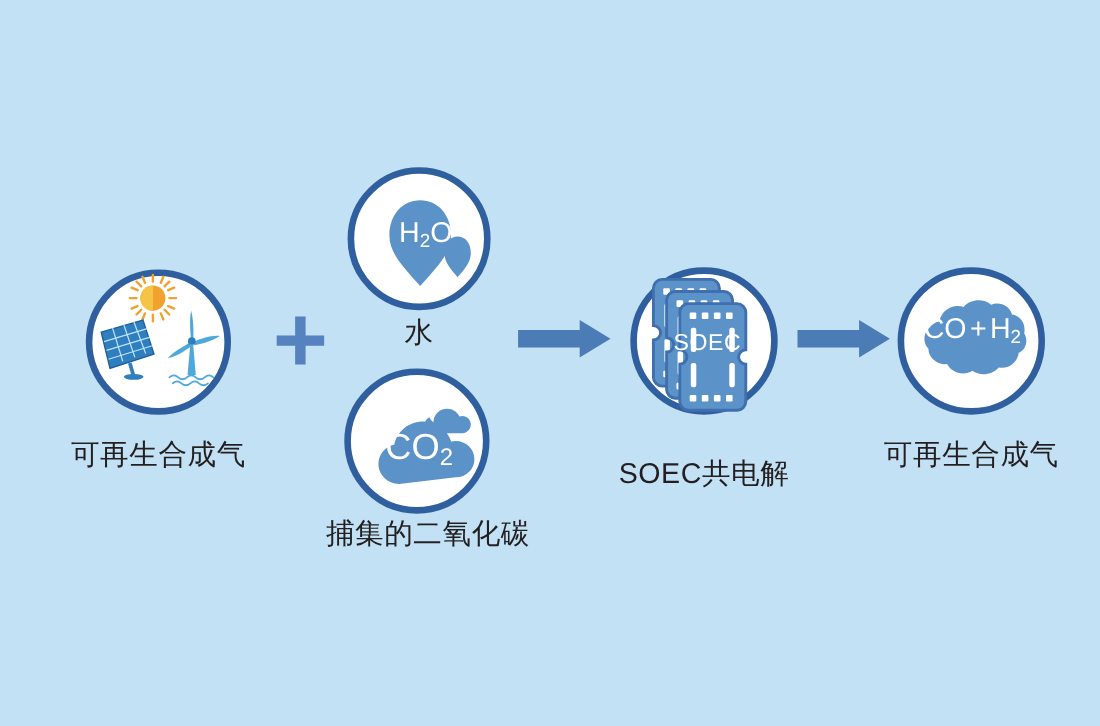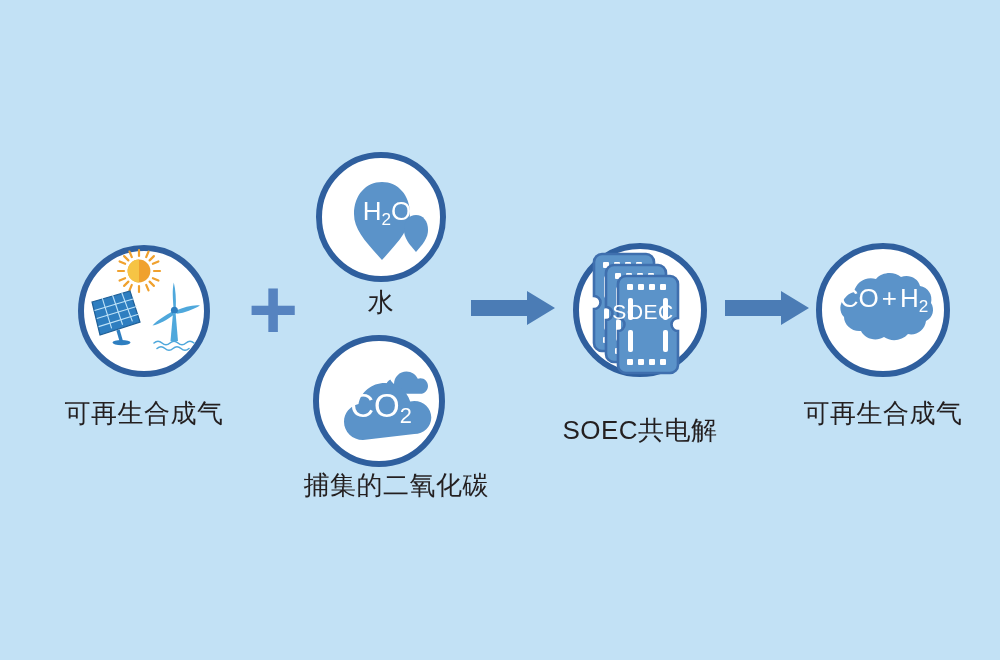--- a/index.html
+++ b/index.html
@@ -162,21 +162,21 @@
         <path d="M32 88 c-10.5 0 -19 -8.2 -19 -18.3 c0 -8.6 6.2 -15.8 14.5 -17.7
                  c2.4 -11.9 13.2 -20.9 26.2 -20.9 c12 0 22.2 7.7 25.5 18.3
                  c1.3 -0.3 2.7 -0.5 4.1 -0.5 c9.4 0 17 7.4 17 16.5 c0 9.1 -7.6 16.5 -17 16.5 Z" fill="#5b93c9"></path>
       </svg>
     </div>
 
     <div class="blob-label" style="left:333px; top:387px; width:96px; text-align:center; font-size:33px;">
       <span>CO</span><span class="sub">2</span>
     </div>
 
-    <div class="caption" style="left:289px; top:470px; width:200px;text-align:right;">捕集的二氧化碳</div>
+    <div class="caption" style="left:289px; top:470px; width:200px;">捕集的二氧化碳</div>
   </div>
 
   <div class="arrow-wrap" style="left:471px; top:290px;">
     <svg width="84" height="36" viewBox="0 0 84 36">
       <path d="M0 10 H56 V1 L84 18 L56 35 V26 H0 Z" fill="#4b7cb5"></path>
     </svg>
   </div>
 
   <div class="node">
     <div class="circle" style="left:573px; top:243px; width:134px; height:134px;"></div>

